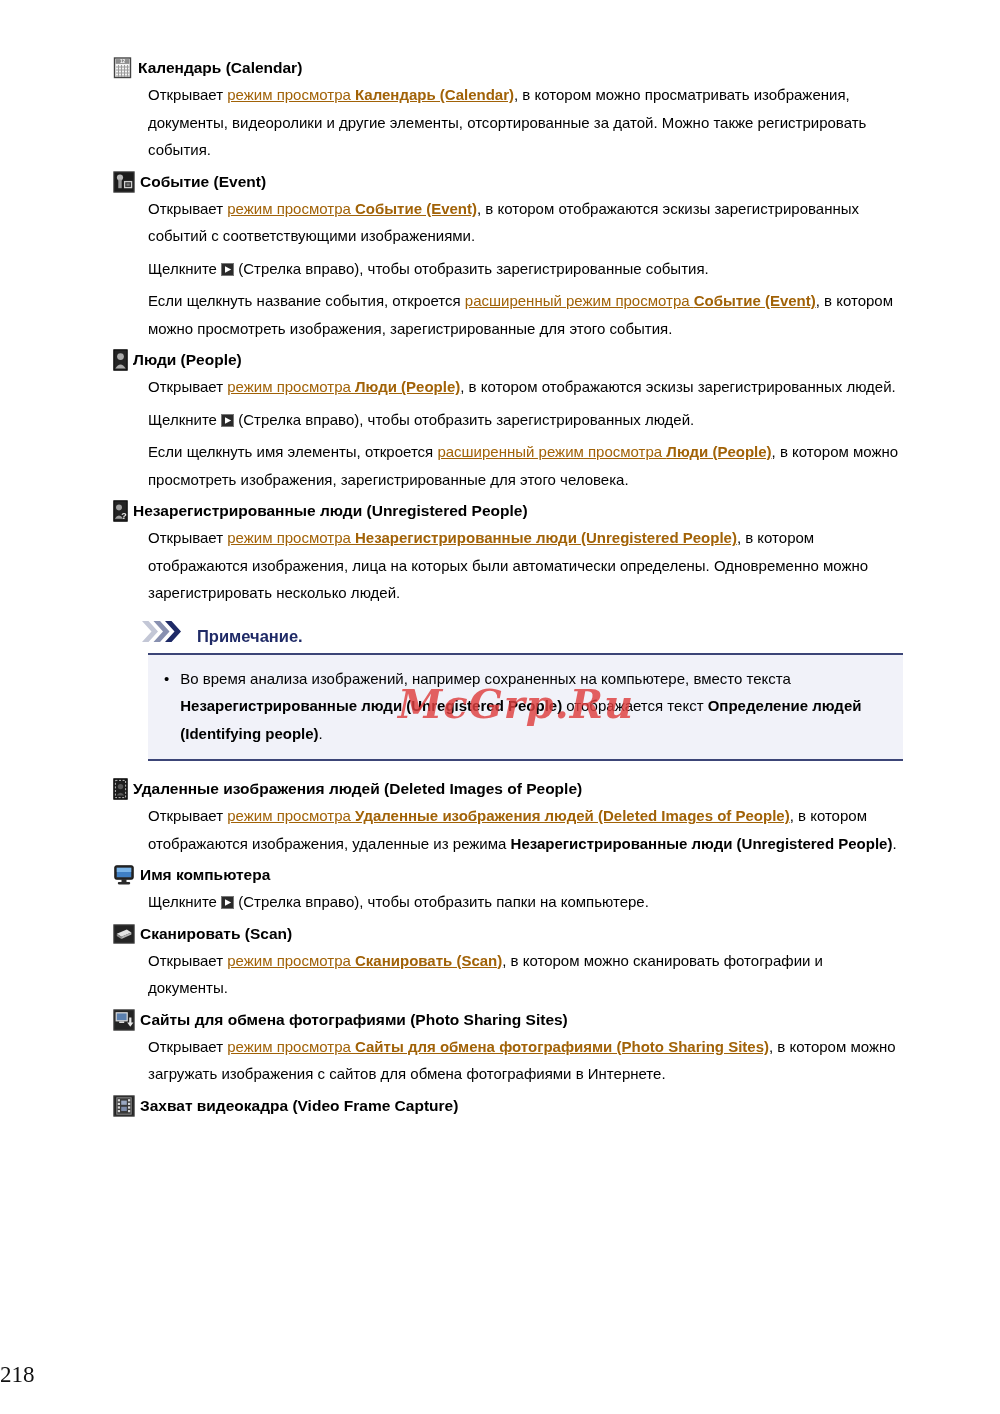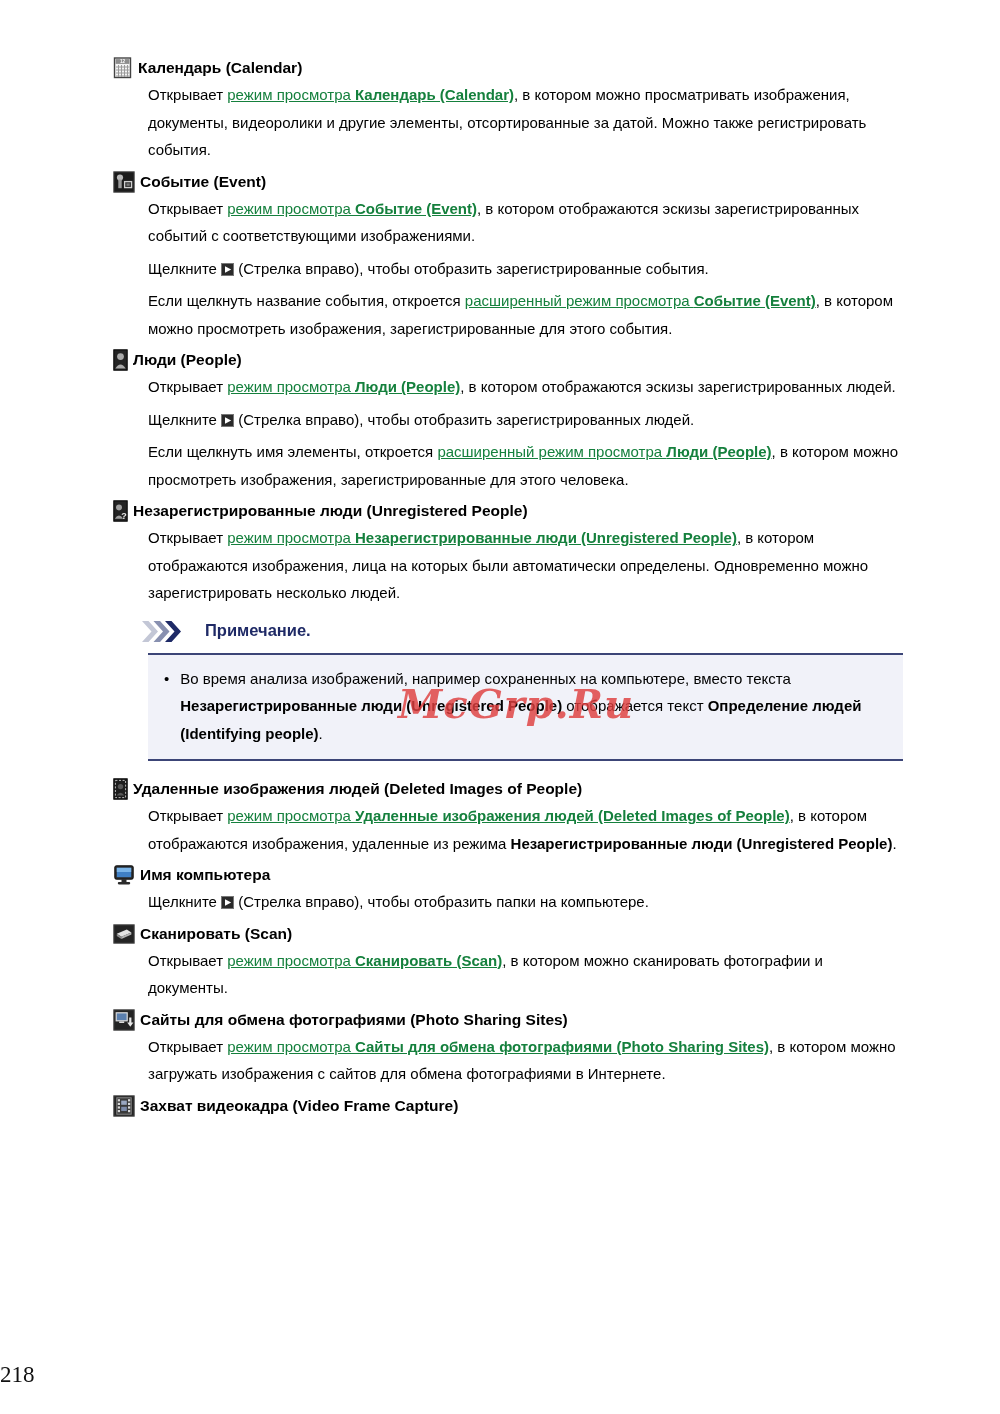--- a/index.html
+++ b/index.html
@@ -9,27 +9,27 @@
     overflow:hidden;
   }
   .content { position:absolute; left:113px; top:56px; width:790px; }
   section.man-sec { margin-bottom:6px; }
   .sec-head { display:flex; align-items:center; gap:5px; min-height:24px; }
   .sec-head .icon { flex:0 0 auto; display:inline-flex; align-items:center; }
   .sec-title { font-size:15.5px; font-weight:bold; margin:0; line-height:24px; }
   .sec-body { margin-left:35px; }
   p.para { font-size:15px; line-height:27.5px; margin:5px 0 0; }
   .sec-body > p.para:first-child { margin-top:1px; }
-  a.lnk { color:#15803d; text-decoration:underline; cursor:pointer; }
+  a.lnk { color:#a16207; text-decoration:underline; cursor:pointer; }
   a.lnk.b { font-weight:bold; }
   .b { font-weight:bold; }
   .inline-icon { display:inline-block; vertical-align:-2px; line-height:0; }
   
   .note-wrap { margin:14px 0 16px; }
-  .note-head { display:flex; align-items:flex-start; gap:21px; margin:0 0 7px -6px; }
+  .note-head { display:flex; align-items:flex-end; gap:13px; margin:0 0 7px -6px; }
   .note-title { font-size:16.5px; font-weight:bold; color:#1f2a66; }
   .note-box {
     background:#f1f2f9;
     border-top:2px solid #3c4577; border-bottom:2px solid #3c4577;
     padding:10px 16px 12px 16px;
   }
   .note-bullet { display:flex; gap:11px; font-size:15px; line-height:27.5px; }
   .note-bullet .dot { flex:0 0 auto; }
   
   .watermark {

